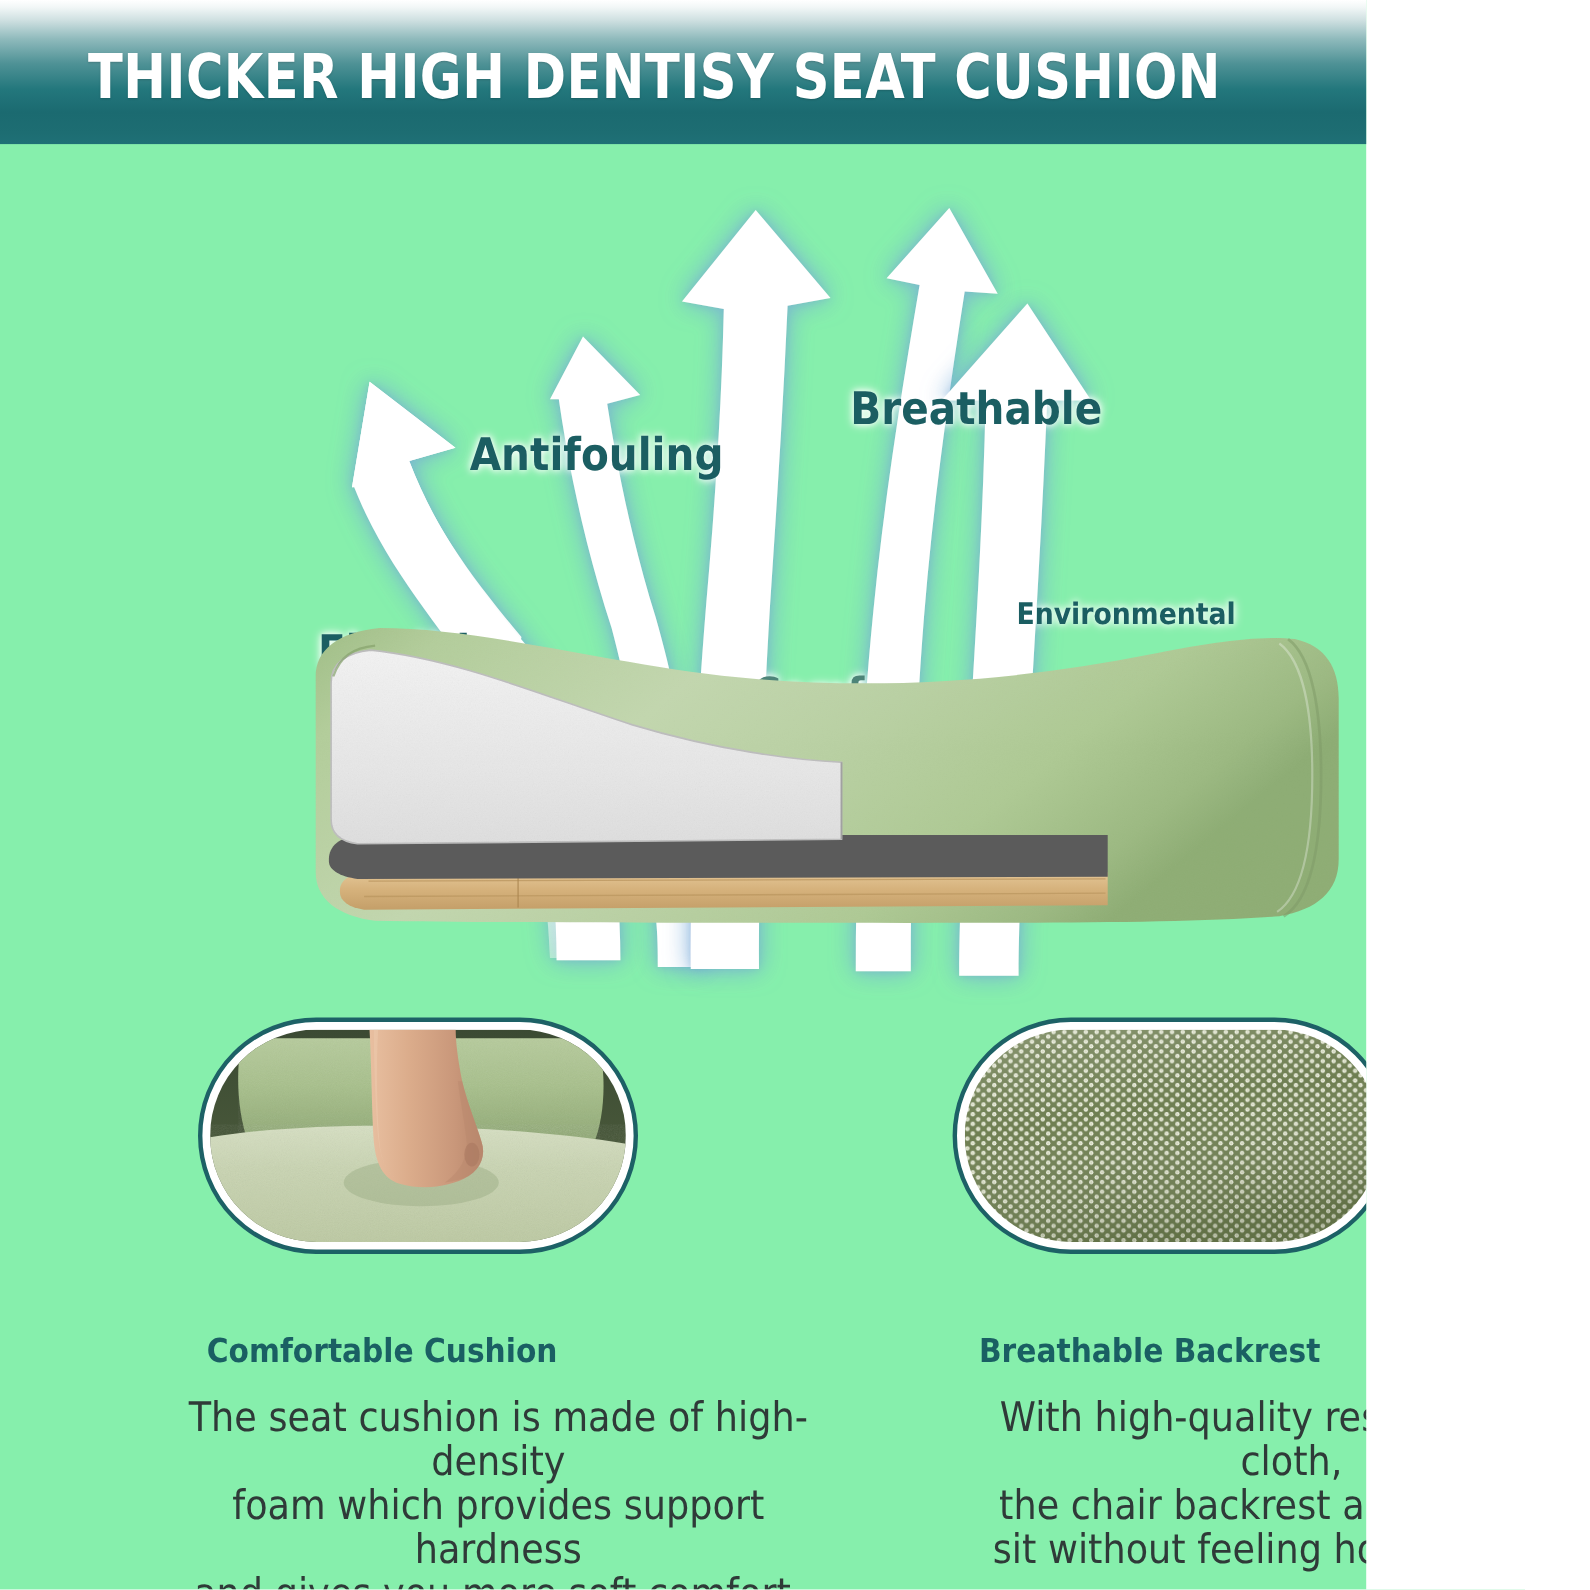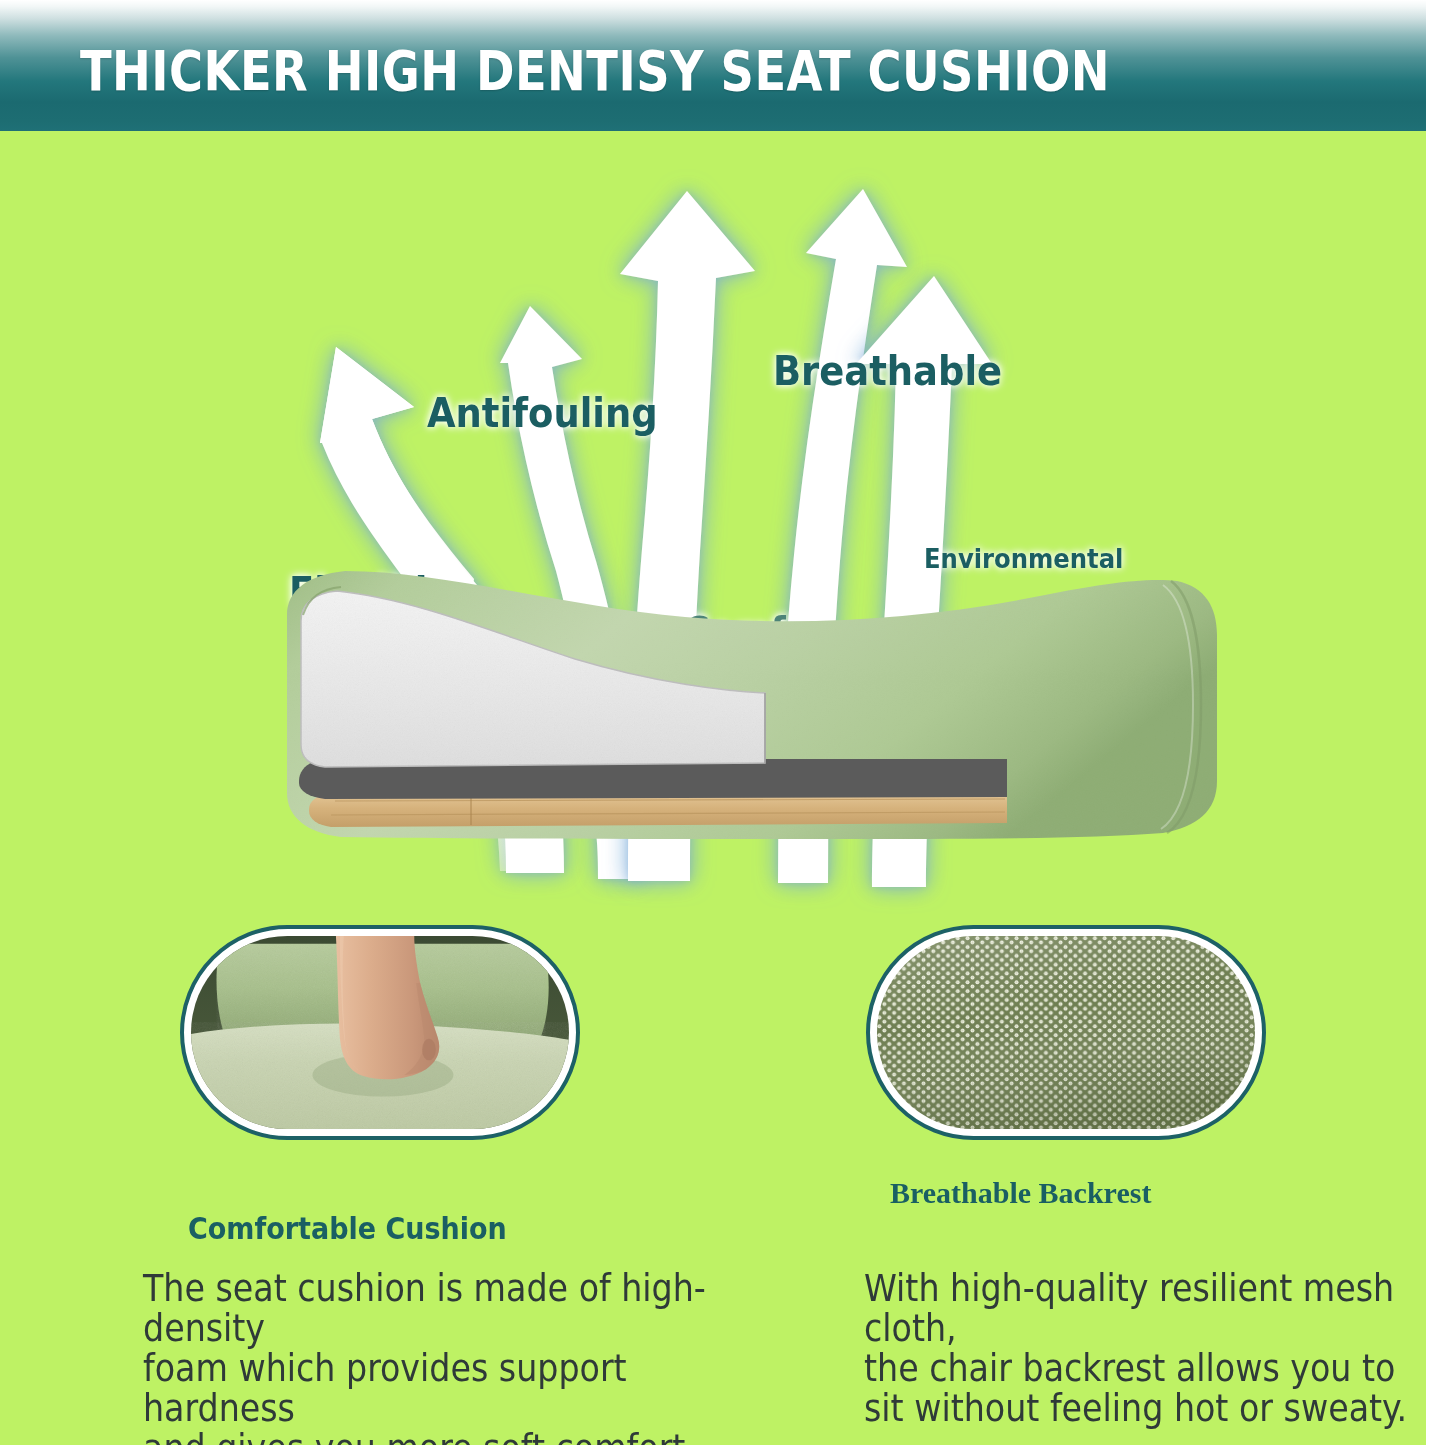--- a/index.html
+++ b/index.html
@@ -3,25 +3,26 @@
 <meta charset="utf-8">
 <title>Thicker High Dentisy Seat Cushion</title>
 <style>
   html, body {
     margin: 0;
     padding: 0;
     background: #ffffff;
   }
   #page {
     position: relative;
-    width: 1426px;
+    width: 1242px;
     height: 1445px;
-    background: #bef264;
+    background: #86efac;
     overflow: hidden;
     font-family: "DejaVu Sans", "Liberation Sans", sans-serif;
+    text-align: center;
   }
 
   
   .header-band {
     position: absolute;
     left: 0;
     top: 0;
     width: 1445px;
     height: 131px;
     background: linear-gradient(to bottom,
@@ -118,21 +119,21 @@
   
   .col-heading {
     position: absolute;
     font-family: "DejaVu Sans Condensed", "Liberation Sans", sans-serif;
     font-weight: 700;
     font-size: 30px;
     color: #1a5f63;
     white-space: nowrap;
   }
   .head-left  { left: 188px; top: 1211px; }
-  .head-right { left: 890px; top: 1176px; font-family: Liberation Serif, serif; }
+  .head-right { left: 890px; top: 1211px; }
 
   .col-body {
     position: absolute;
     font-family: "DejaVu Sans Condensed", "Liberation Sans", sans-serif;
     font-size: 37px;
     line-height: 40px;
     color: #2f3a38;
     white-space: pre-line;
   }
   .body-left  { left: 143px; top: 1269px; width: 620px; }

